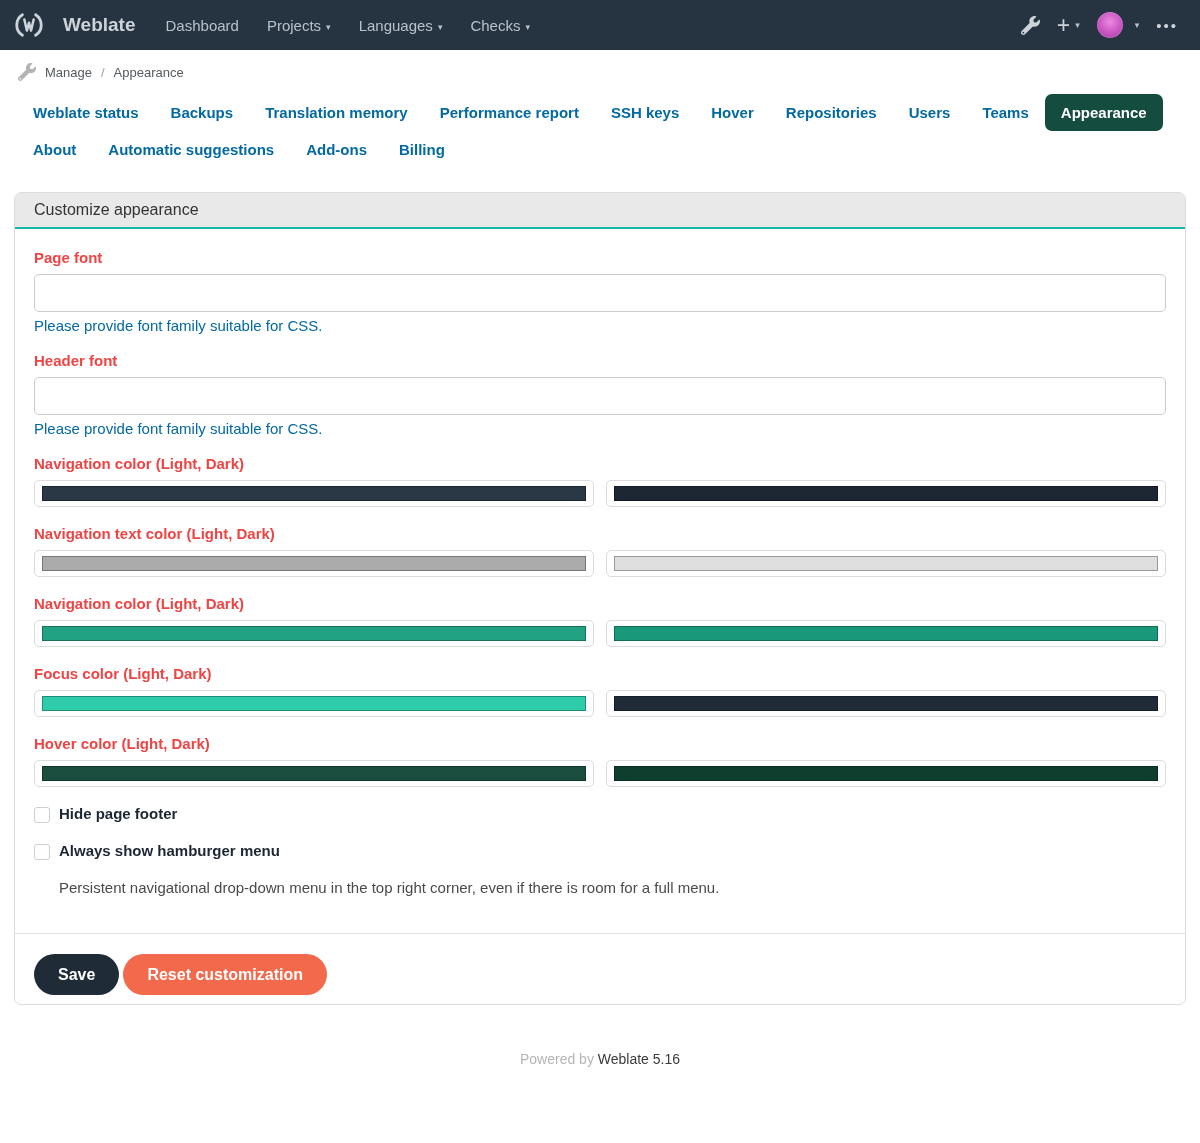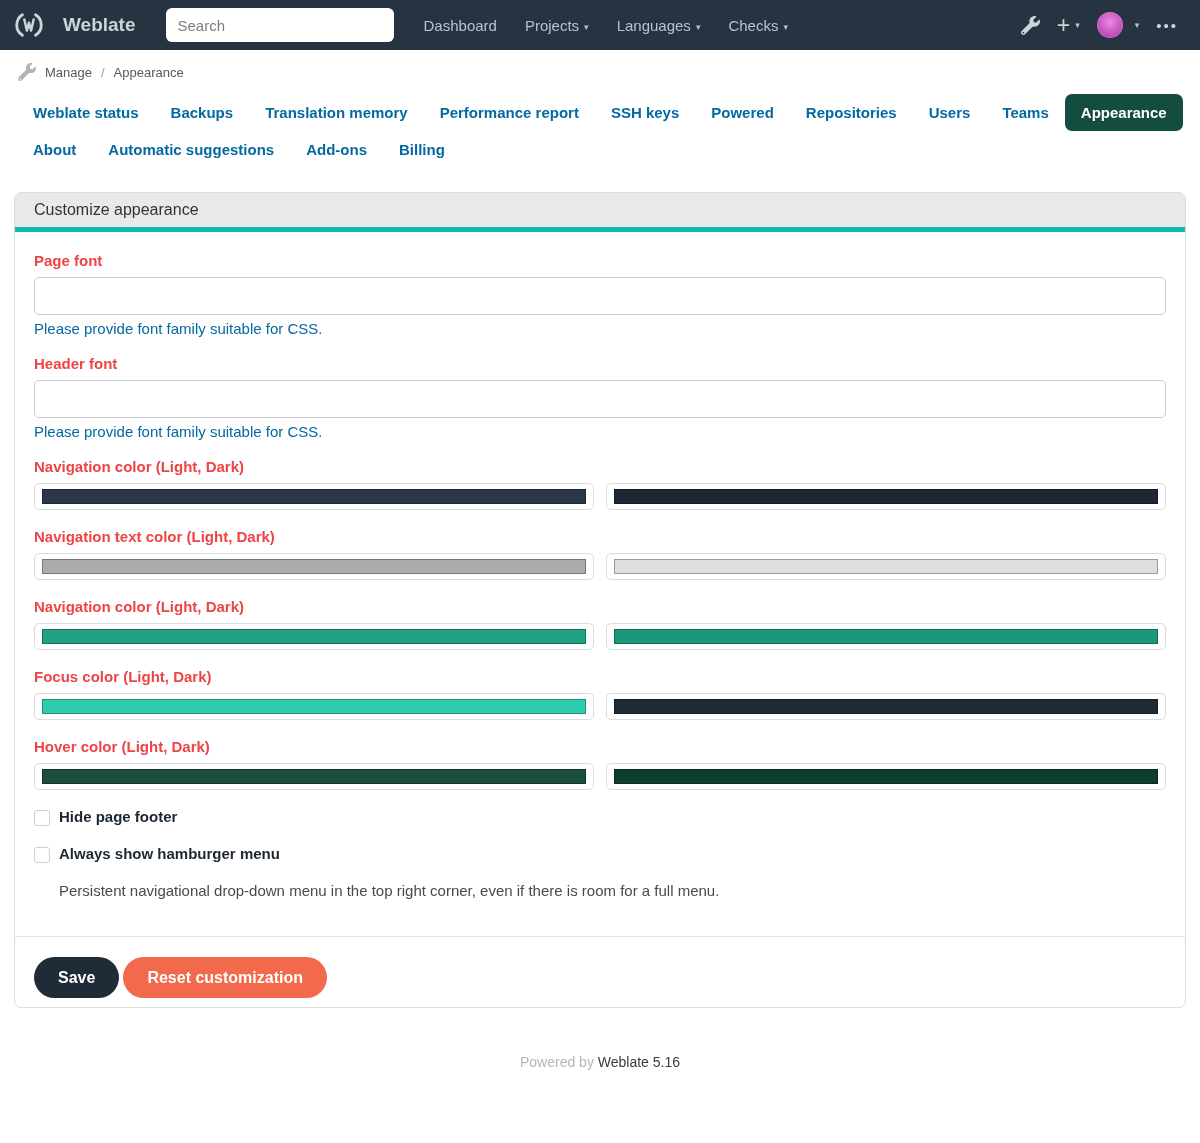--- a/index.html
+++ b/index.html
@@ -41,21 +41,21 @@
     color:#0369a1; font-weight:bold; font-size:15px; padding:10px 16px;
     border-radius:7px; cursor:pointer; white-space:nowrap;
   }
   .tab.active { background:#144d3f; color:#ffffff; }
   .tab-break { flex-basis:100%; height:0; }
 
   
   .panel { margin:24px 14px 0; border:1px solid #dcdcdc; border-radius:7px; background:#fff; }
   .panel-header {
     background:#e9e9e9; padding:8px 19px; font-size:16px; color:#333;
-    border-bottom:5px solid #14b8a6; border-radius:6px 6px 0 0;
+    border-bottom:2px solid #14b8a6; border-radius:6px 6px 0 0;
   }
   .panel-body { padding:20px 19px 18px; }
 
   .field { margin-bottom:18px; }
   .field-label { font-weight:bold; color:#ef4444; font-size:15px; margin-bottom:8px; }
   .text-input {
     width:100%; height:38px; border:1px solid #cccccc; border-radius:5px;
     padding:0 12px; font-size:15px; font-family:inherit; background:#fff; outline:none;
   }
   .help { color:#0369a1; margin-top:5px; font-size:15px; }
@@ -94,21 +94,20 @@
     <span style="display:flex;">
       <svg width="30" height="30" viewBox="0 0 32 32" fill="none">
         <path d="M9 5 A13 13 0 0 0 9 27" stroke="#ccd3d9" stroke-width="3" stroke-linecap="round"></path>
         <path d="M23 5 A13 13 0 0 1 23 27" stroke="#ccd3d9" stroke-width="3" stroke-linecap="round"></path>
         <path d="M11 10 L13.8 22 L16 13.5 L18.2 22 L21 10" stroke="#ccd3d9" stroke-width="2.6" stroke-linejoin="round" stroke-linecap="round" fill="none"></path>
       </svg>
     </span>
     <span>Weblate</span>
   </div>
 
-  <input class="search-input" type="text" placeholder="Search" style="">
 
   <div class="nav-links">
 
       <span class="nav-link"><span>Dashboard</span></span>
 
       <span class="nav-link"><span>Projects</span><span class="caret">▾</span></span>
 
       <span class="nav-link"><span>Languages</span><span class="caret">▾</span></span>
 
       <span class="nav-link"><span>Checks</span><span class="caret">▾</span></span>
@@ -150,21 +149,21 @@
     <span class="tab">Weblate status</span>
 
     <span class="tab">Backups</span>
 
     <span class="tab">Translation memory</span>
 
     <span class="tab">Performance report</span>
 
     <span class="tab">SSH keys</span>
 
-    <span class="tab">Powered</span>
+    <span class="tab">Hover</span>
 
     <span class="tab">Repositories</span>
 
     <span class="tab">Users</span>
 
     <span class="tab">Teams</span>
 
     <span class="tab active">Appearance</span>
     <span class="tab-break"></span>
 

